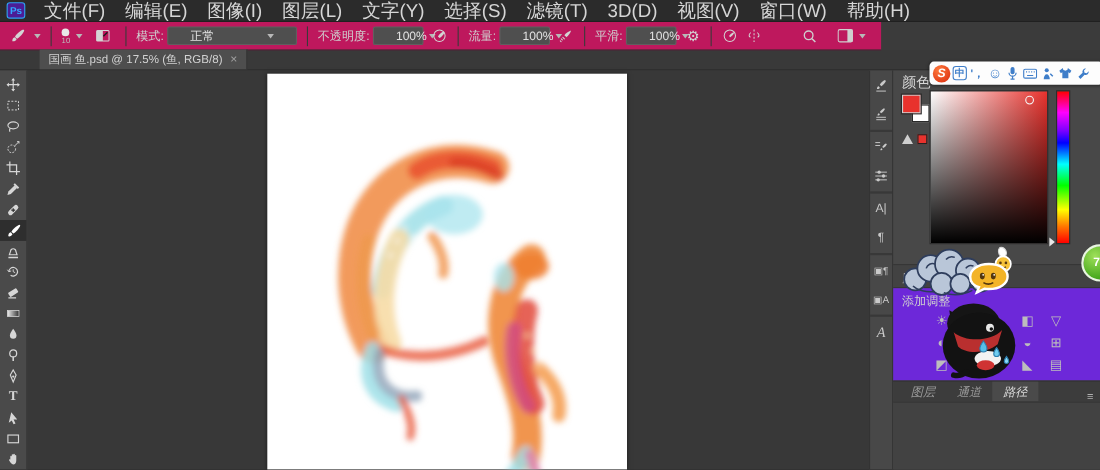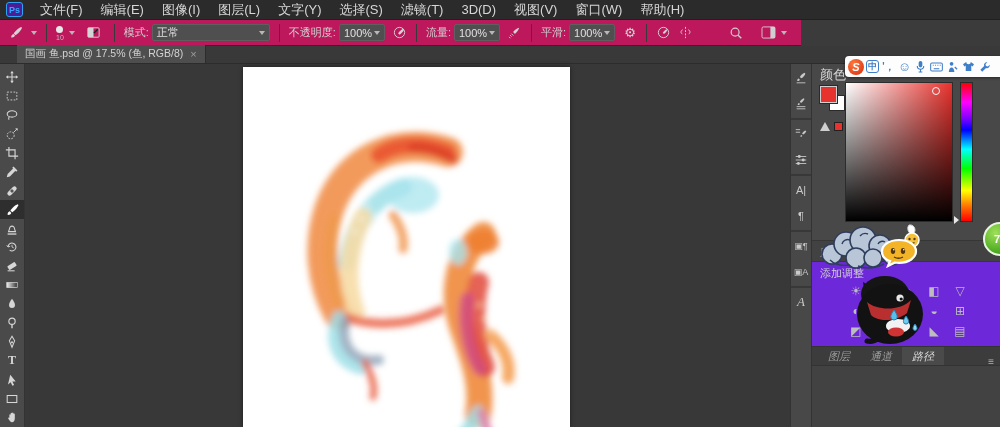--- a/index.html
+++ b/index.html
@@ -5,44 +5,44 @@
   * { margin:0; padding:0; box-sizing:border-box; }
   html,body { width:1000px; height:427px; overflow:hidden; background:#1e1e1e;
     font-family:"Liberation Sans","DejaVu Sans",sans-serif; }
   .app { position:relative; width:1000px; height:427px; background:#3b3b3b; overflow:hidden; }
 
   
   .menubar { position:absolute; left:0; top:0; width:1000px; height:20px; background:#2b2b2b;
     display:flex; align-items:center; gap:0; border-bottom:1px solid #202020; }
   .ps-logo { width:17px; height:15px; margin:0 8px 0 6px; background:#4c1d95; border:1px solid #2ea3f5;
     border-radius:3px; color:#31a8ff; font-size:9px; font-weight:bold; display:flex; align-items:center; justify-content:center; }
-  .menu-item { color:#d6d6d6; font-size:13px; padding:0 9px; height:20px; line-height:20px; cursor:default; }
+  .menu-item { color:#d6d6d6; font-size:17px; padding:0 9px; height:20px; line-height:20px; cursor:default; }
 
   
   .optionsbar { position:absolute; left:0; top:20px; width:801px; height:26px; background:#be185d;
     border-bottom:1px solid #292929; display:flex; align-items:center; color:#cfcfcf; font-size:11px; }
   .opt-sep { width:1px; height:18px; background:#3a3a3a; margin:0 5px; }
   .opt-group { display:flex; align-items:center; gap:3px; padding:0 4px; }
   .chev { width:0; height:0; border-left:3px solid transparent; border-right:3px solid transparent;
     border-top:4px solid #b8b8b8; margin-left:2px; }
   .opt-field { background:#4f4f4f; border:1px solid #5f5f5f; border-radius:2px; height:17px;
-    display:flex; align-items:center; padding:0 4px; color:#e0e0e0; }
+    display:flex; align-items:center; padding:0 20px; color:#e0e0e0; }
   .opt-field.wide { width:118px; justify-content:space-between; }
   .opt-field.num { width:46px; justify-content:space-between; }
   .brush-preview { display:flex; flex-direction:column; align-items:center; line-height:7px; padding-top:2px; }
   .brush-dot { width:7px; height:7px; border-radius:50%; background:#e8e8e8; }
   .brush-size { font-size:7px; color:#bdbdbd; margin-top:1px; }
   .icon-btn { width:22px; height:20px; display:flex; align-items:center; justify-content:center; color:#d4d4d4; }
   .icon-btn svg { display:block; }
   .optionsbar .right { margin-left:auto; display:flex; align-items:center; margin-right:10px; gap:10px; }
 
   
   .tabbar { position:absolute; left:0; top:46px; width:1000px; height:18px; background:#393939;
     border-bottom:1px solid #2c2c2c; display:flex; align-items:flex-end; }
-  .doc-tab { margin-left:17px; height:18px; background:#4e4e4e; color:#d2d2d2; font-size:10.5px;
+  .doc-tab { margin-left:36px; height:18px; background:#4e4e4e; color:#d2d2d2; font-size:10.5px;
     display:flex; align-items:center; padding:0 8px; gap:7px; border-right:1px solid #2c2c2c; }
   .doc-close { color:#9e9e9e; font-size:11px; }
 
   
   .toolbar { position:absolute; left:0; top:64px; width:25px; height:363px; background:#4a4a4a;
     display:flex; flex-direction:column; align-items:stretch; padding-top:4px; border-right:1px solid #333; }
   .tool { height:19px; display:flex; align-items:center; justify-content:center; color:#d6d6d6; }
   .tool.selected { background:#2e2e2e; color:#ffffff; }
   .tool svg { display:block; }
 

